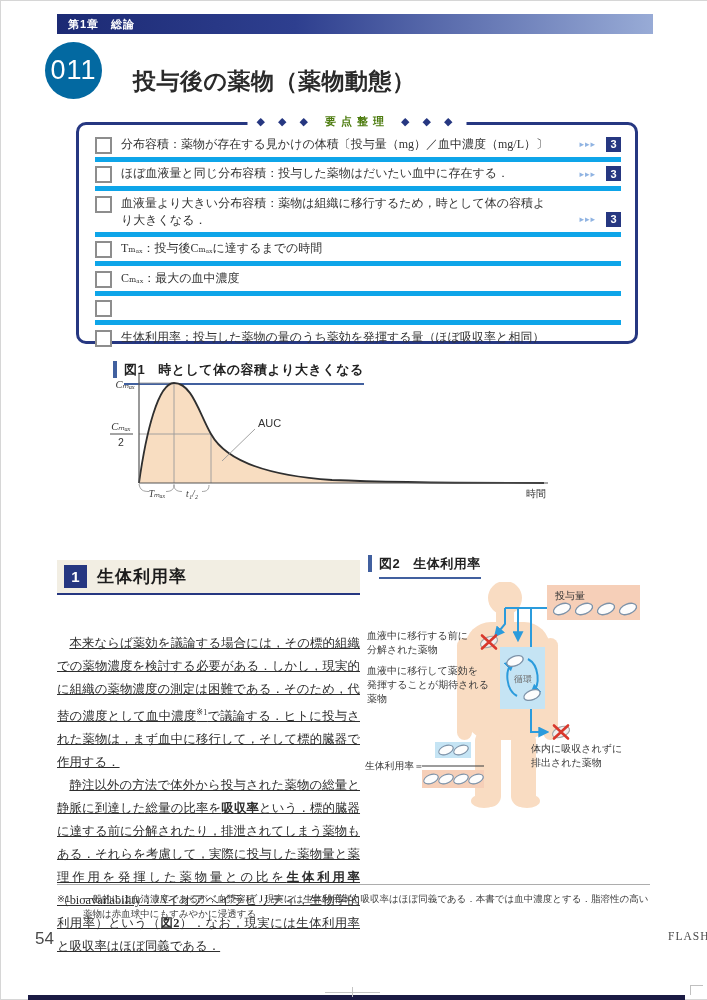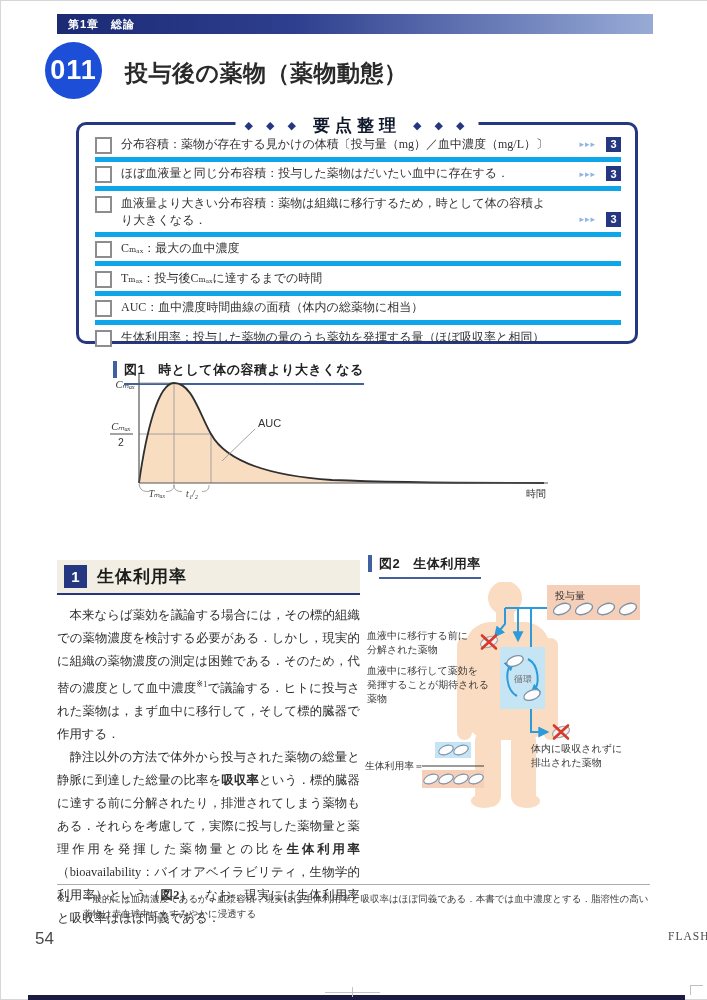--- a/index.html
+++ b/index.html
@@ -6,30 +6,30 @@
   .page{position:relative;width:707px;height:1000px;background:#ffffff;margin:0 auto;
         font-family:"Liberation Sans","DejaVu Sans",sans-serif;box-shadow:inset 0 0 0 1px #d6d6d6;overflow:hidden;padding-left:40px;}
 
   
   .chapter-bar{position:absolute;left:57px;top:14px;width:596px;height:20px;box-sizing:border-box;
     background:linear-gradient(90deg,#1c2a74 0%,#2e3f8f 40%,#98abd6 100%);
     color:#fff;font-size:11px;font-weight:bold;line-height:20px;padding-left:11px;letter-spacing:1px;}
 
   
   .num-circle{position:absolute;left:45px;top:42px;width:57px;height:57px;border-radius:50%;
-    background:#1d4ed8;color:#fff;font-size:27px;font-weight:bold;text-align:center;line-height:57px;letter-spacing:1px;}
-  .page-title{position:absolute;left:117px;top:50px;margin:8px;font-size:23px;font-weight:bold;color:#2a2a2a;letter-spacing:.5px;}
+    background:#0369a1;color:#fff;font-size:27px;font-weight:normal;text-align:center;line-height:57px;letter-spacing:1px;}
+  .page-title{position:absolute;left:117px;top:50px;margin:16px;font-size:23px;font-weight:bold;color:#2a2a2a;letter-spacing:.5px;}
 
   
   .keypoints{position:absolute;left:76px;top:122px;width:562px;height:222px;box-sizing:border-box;
     border:3px solid #263781;border-radius:10px;}
   .kp-heading{position:absolute;top:-11px;left:50%;transform:translateX(-50%);background:#fff;
     padding:0 9px;white-space:nowrap;display:flex;align-items:center;gap:12px;}
   .diamonds{color:#263781;font-size:11px;letter-spacing:5px;}
-  .kp-title{color:#0f172a;font-weight:bold;font-size:17px;letter-spacing:5px;}
+  .kp-title{color:#4d7c0f;font-weight:bold;font-size:11px;letter-spacing:5px;}
   .kp-list{position:absolute;left:16px;right:14px;top:7px;}
   .kp-row{position:relative;display:flex;align-items:flex-start;padding:3.5px 0 3px;border-bottom:5px solid #0ea5e9;}
   .kp-row.nb{border-bottom:none;align-items:center;}
   .cb{flex:none;width:13px;height:13px;border:2px solid #8d8d8d;background:#fff;margin:1px 9px 0 0;}
   .kp-text{flex:1;font-family:"Liberation Serif","DejaVu Serif","DejaVu Sans",serif;font-size:12px;
     line-height:17px;color:#333;padding-right:72px;}
   .kp-row.noref .kp-text{padding-right:4px;}
   .kp-right{position:absolute;right:0;bottom:5px;display:flex;align-items:center;}
   .arrows{color:#8fb3e2;font-size:9px;letter-spacing:1px;margin-right:10px;}
   .refbadge{width:15px;height:15px;background:#263781;color:#fff;font-size:11px;font-weight:bold;
@@ -46,23 +46,23 @@
   .fig2-svg{position:absolute;left:365px;top:582px;}
   svg text{font-family:"Liberation Sans","DejaVu Sans",sans-serif;}
   .ital{font-family:"Liberation Serif","DejaVu Sans",serif;font-style:italic;}
 
   
   .sec-header{position:absolute;left:57px;top:560px;width:303px;height:35px;box-sizing:border-box;
     background:#f2eee3;border-bottom:2.5px solid #263781;display:flex;}
   .secnum{width:23px;height:23px;background:#263781;color:#fff;font-weight:bold;font-size:15px;
     display:flex;align-items:center;justify-content:center;margin:5px 10px 0 7px;flex:none;}
   .sectitle{font-size:17px;font-weight:bold;color:#1c1c1c;line-height:33px;letter-spacing:1px;}
-  .body-text{position:absolute;left:57px;top:604px;width:303px;
+  .body-text{position:absolute;left:57px;top:632px;width:303px;
     font-family:"Liberation Serif","DejaVu Serif","DejaVu Sans",serif;
-    font-size:12.4px;line-height:23px;color:#2e2e2e;text-align:justify;}
+    font-size:12.4px;line-height:23px;color:#2e2e2e;text-align:justify;text-decoration:underline;}
   .body-text p{margin:0;text-indent:1em;}
   .body-text .b{font-weight:bold;}
   .body-text sup{font-size:8px;}
 
   
   .footnote{position:absolute;left:57px;top:884px;width:593px;border-top:1px solid #adadad;padding-top:7px;
     font-size:9.5px;line-height:14.5px;color:#3d3d3d;}
   .fn-marker{position:absolute;left:0;top:7px;}
   .fn-text{margin-left:26px;}
   .pagenum{position:absolute;left:35px;top:929px;font-size:17px;color:#4a4a4a;}
@@ -115,29 +115,28 @@
       <div class="kp-row">
         <span class="cb"></span>
         <div class="kp-text">血液量より大きい分布容積：薬物は組織に移行するため，時として体の容積より大きくなる．</div>
         <div class="kp-right">
           <span class="arrows">▸▸▸</span>
           <span class="refbadge">3</span>
         </div>
       </div>
       <div class="kp-row noref">
         <span class="cb"></span>
+        <div class="kp-text">Tₘₐₓ：投与後Cₘₐₓに達するまでの時間</div>
+      </div>
+      <div class="kp-row noref">
+        <span class="cb"></span>
         <div class="kp-text">Cₘₐₓ：最大の血中濃度</div>
       </div>
       <div class="kp-row noref">
         <span class="cb"></span>
-        <div class="kp-text">Tₘₐₓ：投与後Cₘₐₓに達するまでの時間</div>
-      </div>
-      <div class="kp-row noref">
-        <span class="cb"></span>
-        <div class="kp-text">AUC：血中濃度時間曲線の面積（体内の総薬物に相当）</div>
       </div>
       <div class="kp-row noref nb">
         <span class="cb"></span>
         <div class="kp-text">生体利用率：投与した薬物の量のうち薬効を発揮する量（ほぼ吸収率と相同）</div>
       </div>
     </div>
   </section>
 
   <div class="figtitle ft1">
     <span class="figbar"></span>

